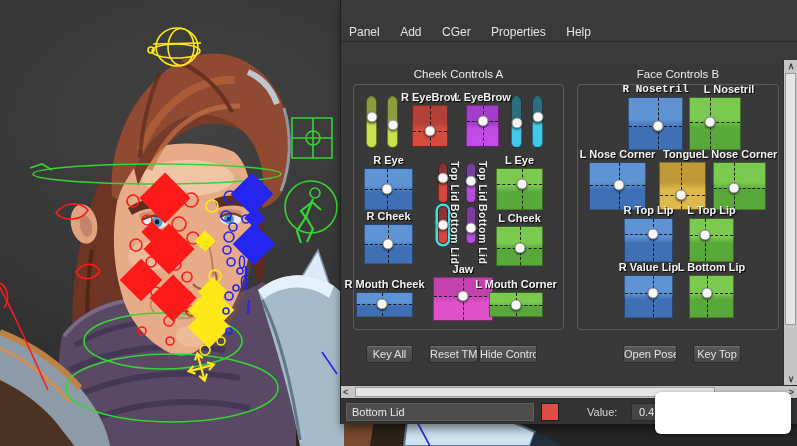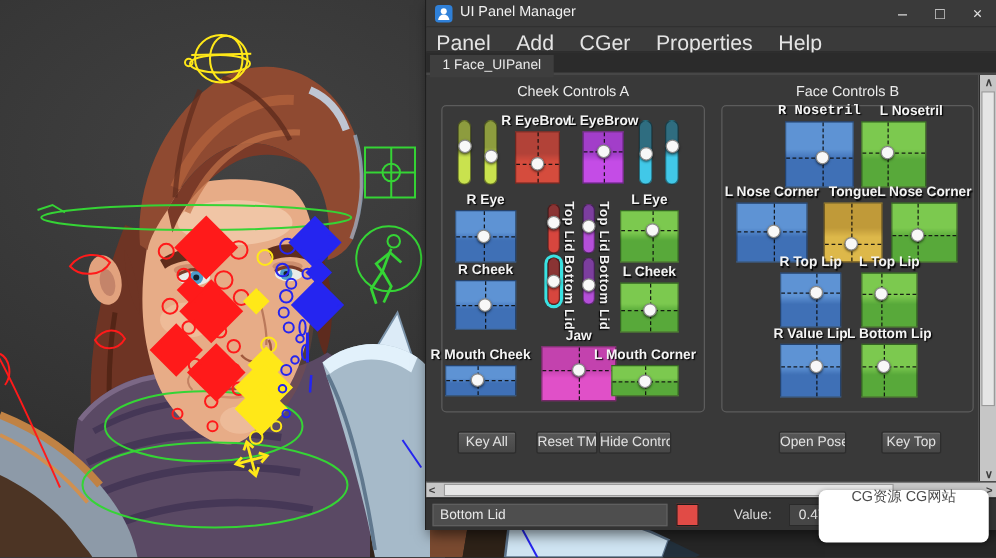--- a/index.html
+++ b/index.html
@@ -12,21 +12,21 @@
 .rigY{stroke:#ffe818;fill:none;stroke-width:1.6}
 .rigG{stroke:#35d435;fill:none;stroke-width:1.6}
 
 .win{position:absolute;left:340px;top:0;width:457px;height:424px;background:#3a3a3a;border-left:1px solid #1f1f1f;box-shadow:2px 4px 10px rgba(0,0,0,.55)}
 .tbar{position:absolute;left:0;top:0;right:0;height:22px;background:#3a3a3a;border-bottom:1px solid #2e2e2e}
 .appicon{position:absolute;left:7px;top:4px;width:14px;height:14px;border-radius:3px;background:#2f80d8}
 .appicon svg{position:absolute;left:0;top:0}
 .ttl{position:absolute;left:27px;top:4px;font-size:11.5px;color:#f0f0f0;white-space:nowrap}
 .wbtn{position:absolute;top:0;width:30px;height:22px;line-height:21px;text-align:center;color:#e2e2e2;font-size:13px}
 .mbar{position:absolute;left:0;top:22px;right:0;height:20px;background:#3a3a3a;border-bottom:1px solid #2a2a2a}
-.mitem{display:inline-block;padding:3px 8px 0 8px;font-size:17px;color:#e4e4e4}
+.mitem{display:inline-block;padding:3px 8px 0 8px;font-size:12px;color:#e4e4e4}
 .tabs{position:absolute;left:0;top:42px;right:0;height:18px;background:#2b2b2b;border-bottom:2px solid #474747}
 .tab{display:inline-block;margin-left:3px;padding:2px 10px 0 10px;background:#3e3e3e;color:#eaeaea;font-size:11px;height:18px}
 .client{position:absolute;left:0;top:62px;width:443px;height:323px;background:#393939}
 .layer{position:absolute;inset:0}
 
 .grp-title{position:absolute;transform:translateX(-50%);font-size:11.5px;color:#ececec;white-space:nowrap}
 .grp-box{position:absolute;border:1px solid #5c5c5c;border-radius:4px}
 .clabel{position:absolute;transform:translateX(-50%);font-size:11px;font-weight:700;color:#f4f4f4;text-shadow:1px 1px 1px #000;white-space:nowrap}
 .pad{position:absolute;border:1px solid rgba(0,0,0,.4)}
 .xline{position:absolute;left:0;right:0;height:0;border-top:1px dashed rgba(12,12,12,.9)}
@@ -255,41 +255,26 @@
         <line x1="249" y1="300" x2="248" y2="314" stroke-width="2"></line>
         <ellipse cx="242" cy="262" rx="2.5" ry="6"></ellipse>
         <ellipse cx="244" cy="282" rx="2.5" ry="6"></ellipse>
         <line x1="322" y1="352" x2="337" y2="374"></line>
         <line x1="416" y1="420" x2="430" y2="446"></line>
       </g>
     </g>
   </svg>
 
   <div class="win">
-    <div class="tbar">
-      <span class="appicon">
-        <svg width="14" height="14" viewBox="0 0 14 14">
-            <circle cx="7" cy="5" r="2.4" fill="#fff"></circle>
-            <path d="M2.5,12 C3,8.8 5,7.6 7,7.6 C9,7.6 11,8.8 11.5,12 Z" fill="#fff"></path>
-          </svg>
-      </span>
-      <span class="ttl">UI Panel Manager</span>
-      <span class="wbtn" style="right:60px">–</span>
-      <span class="wbtn" style="right:30px">□</span>
-      <span class="wbtn" style="right:0">×</span>
-    </div>
     <div class="mbar">
       <span class="mitem">Panel</span>
       <span class="mitem">Add</span>
       <span class="mitem">CGer</span>
       <span class="mitem">Properties</span>
       <span class="mitem">Help</span>
-    </div>
-    <div class="tabs">
-      <span class="tab">1 Face_UIPanel</span>
     </div>
     <div class="client"></div>
     <div class="layer" id="ctl-layer">
         <div class="grp-title" style="left: 117.5px; top: 68px;">Cheek Controls A</div>
         <div class="grp-box" style="left: 12px; top: 84px; width: 211px; height: 246px;"></div>
         <div class="slider" style="left: 25px; top: 96px; width: 11px; height: 52px; background: linear-gradient(rgb(141, 156, 62) 0%, rgb(141, 156, 62) 42%, rgb(201, 226, 78) 58%, rgb(201, 226, 78) 100%);">
           <div class="dot" style="left: 50%; top: 40%;"></div>
         </div>
         <div class="slider" style="left: 46px; top: 96px; width: 11px; height: 52px; background: linear-gradient(rgb(141, 156, 62) 0%, rgb(141, 156, 62) 42%, rgb(201, 226, 78) 58%, rgb(201, 226, 78) 100%);">
           <div class="dot" style="left: 50%; top: 56%;"></div>
@@ -423,21 +408,21 @@
           <div class="yline" style="left: 60%;"></div>
           <div class="dot" style="left: 60%; top: 42%;"></div>
         </div>
         <div class="clabel" style="left: 370.5px; top: 261px;">L Bottom Lip</div>
         <div class="pad" style="left: 348px; top: 275px; width: 45px; height: 43px; background: linear-gradient(rgb(124, 201, 79) 0%, rgb(124, 201, 79) 42%, rgb(88, 169, 58) 58%, rgb(88, 169, 58) 100%);">
           <div class="xline" style="top: 42%;"></div>
           <div class="yline" style="left: 40%;"></div>
           <div class="dot" style="left: 40%; top: 42%;"></div>
         </div>
         <div class="pbtn" style="left: 282px; top: 345px; width: 54px;">Open Poses</div>
-        <div class="pbtn" style="left: 364px; top: 345px; width: 48px;">Key Top</div>
+        <div class="pbtn" style="left: 352px; top: 345px; width: 48px;">Key Top</div>
       </div>
 
     <div class="vscroll">
       <span class="sarr" style="top:1px;left:0;width:14px">∧</span>
       <div class="vthumb"></div>
       <span class="sarr" style="bottom:1px;left:0;width:14px">∨</span>
     </div>
     <div class="hscroll">
       <span class="sarr" style="left:2px;top:1px">&lt;</span>
       <div class="hthumb"></div>
@@ -452,15 +437,14 @@
         <span>0.472</span>
         <span class="sparr">
           <span class="tri up"></span>
           <span class="tri dn"></span>
         </span>
       </div>
     </div>
   </div>
 
   <div class="wm">
-    <div class="l2">CG资源 CG网站</div>
   </div>
 </div>
 
 </body></html>

